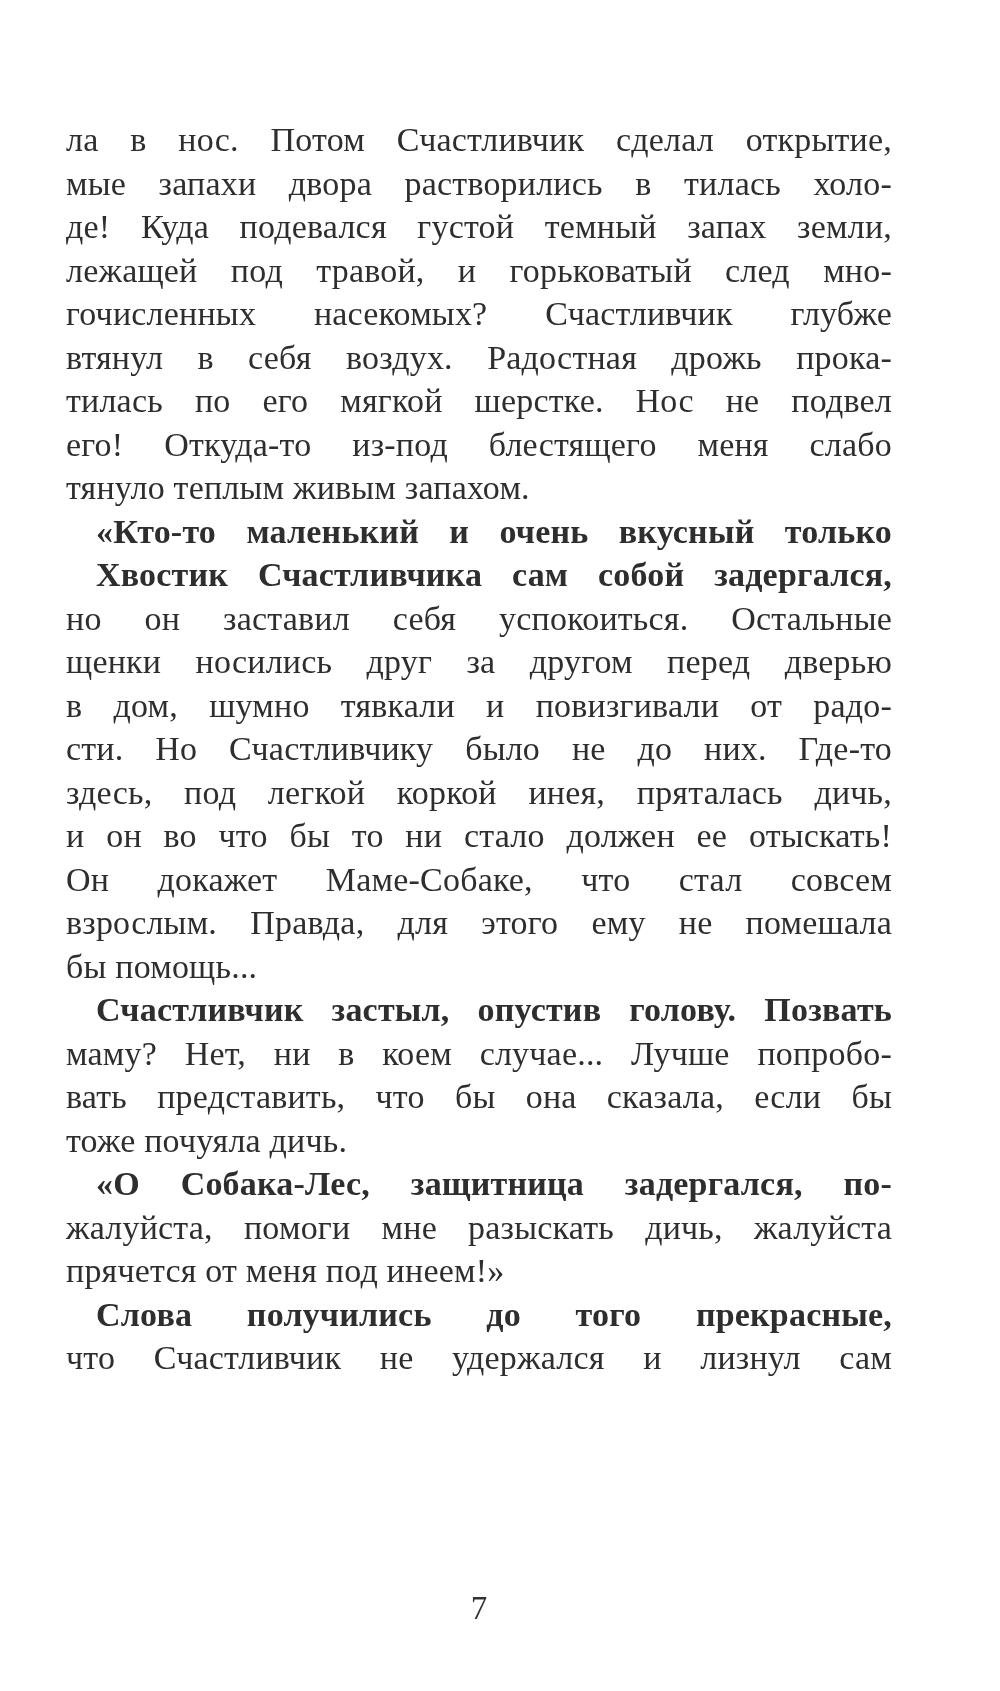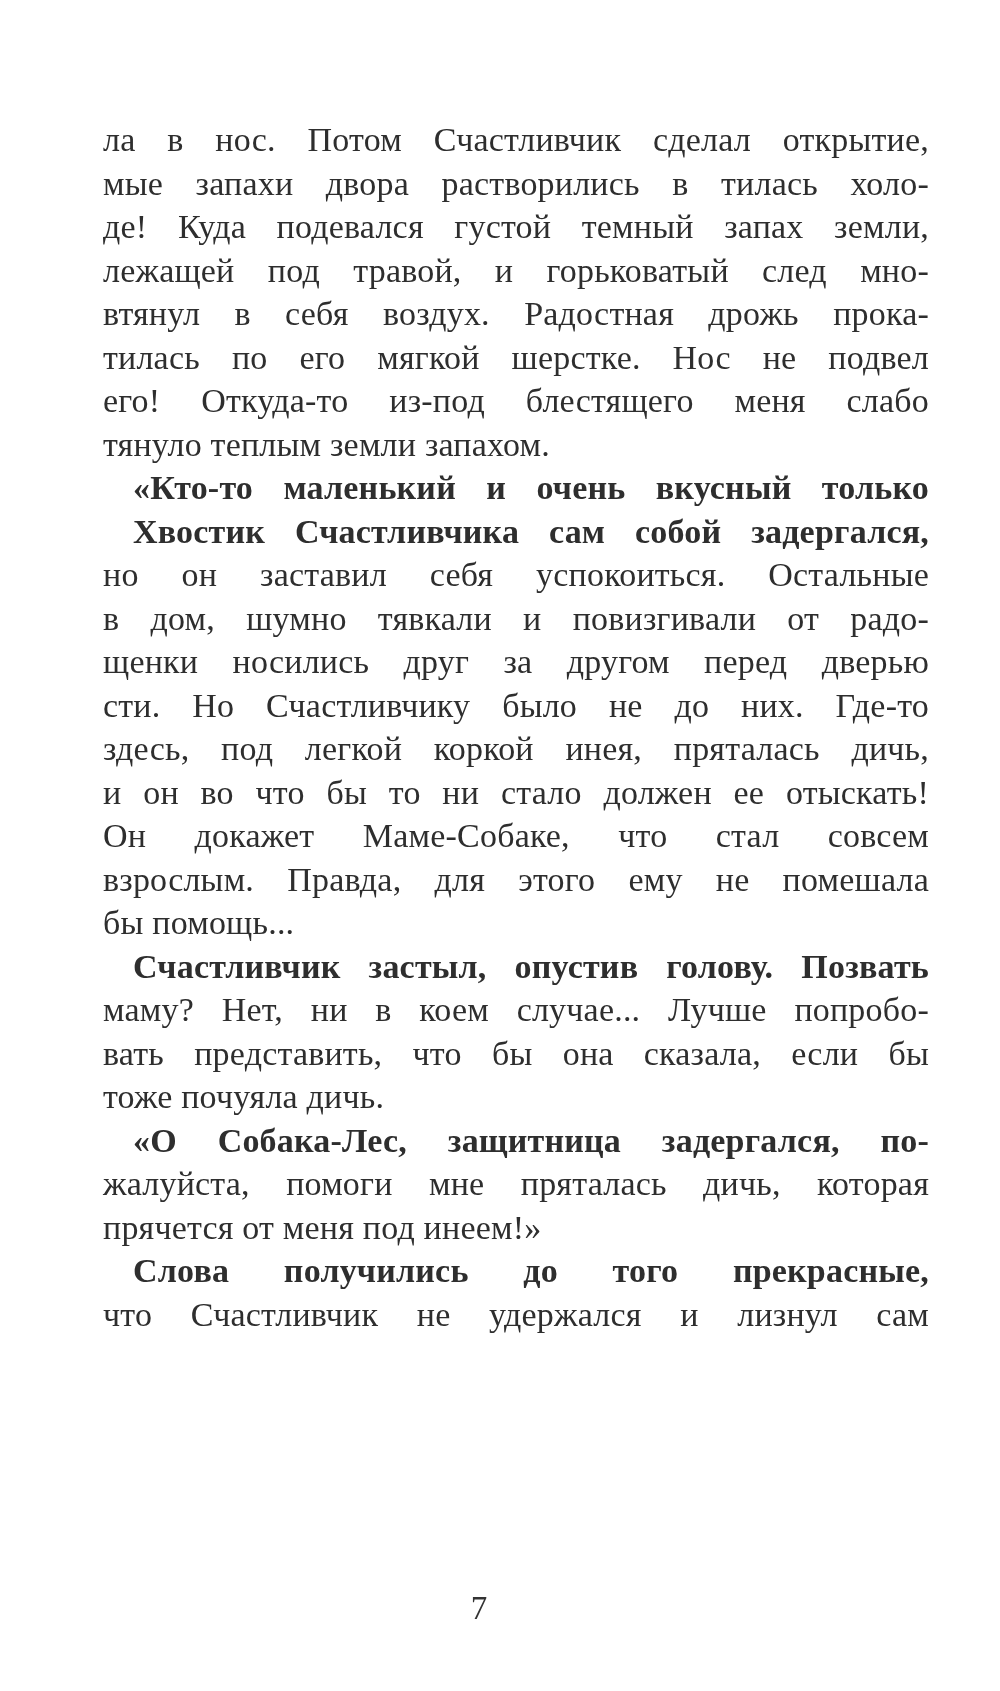--- a/index.html
+++ b/index.html
@@ -17,21 +17,20 @@
     color: #2e2e2e;
   }
   .text-block {
     position: absolute;
     left: 66px;
     top: 118px;
     width: 826px;
     font-size: 34px;
     line-height: 43.5px;
     letter-spacing: 0.2px;
-    margin-left: 37px;
   }
   .ln {
     text-align: justify;
     text-align-last: justify;
     white-space: normal;
   }
   .ln.end {
     text-align-last: left;
   }
   .ln.ind {
@@ -51,39 +50,40 @@
 </style>
 </head>
 <body>
 
 <div class="page">
   <div class="text-block">
     <div class="ln">ла в нос. Потом Счастливчик сделал открытие,</div>
     <div class="ln">мые запахи двора растворились в тилась холо-</div>
     <div class="ln">де! Куда подевался густой темный запах земли,</div>
     <div class="ln">лежащей под травой, и горьковатый след мно-</div>
+    <div class="ln">гочисленных насекомых? Счастливчик глубже</div>
     <div class="ln">втянул в себя воздух. Радостная дрожь прока-</div>
     <div class="ln">тилась по его мягкой шерстке. Нос не подвел</div>
     <div class="ln">его! Откуда-то из-под блестящего меня слабо</div>
-    <div class="ln end">тянуло теплым земли запахом.</div>
+    <div class="ln end">тянуло теплым живым запахом.</div>
     <div class="ln ind">«Кто-то маленький и очень вкусный только</div>
     <div class="ln ind">Хвостик Счастливчика сам собой задергался,</div>
     <div class="ln">но он заставил себя успокоиться. Остальные</div>
+    <div class="ln">щенки носились друг за другом перед дверью</div>
     <div class="ln">в дом, шумно тявкали и повизгивали от радо-</div>
-    <div class="ln">щенки носились друг за другом перед дверью</div>
     <div class="ln">сти. Но Счастливчику было не до них. Где-то</div>
     <div class="ln">здесь, под легкой коркой инея, пряталась дичь,</div>
     <div class="ln">и он во что бы то ни стало должен ее отыскать!</div>
     <div class="ln">Он докажет Маме-Собаке, что стал совсем</div>
     <div class="ln">взрослым. Правда, для этого ему не помешала</div>
     <div class="ln end">бы помощь...</div>
     <div class="ln ind">Счастливчик застыл, опустив голову. Позвать</div>
     <div class="ln">маму? Нет, ни в коем случае... Лучше попробо-</div>
     <div class="ln">вать представить, что бы она сказала, если бы</div>
     <div class="ln end">тоже почуяла дичь.</div>
     <div class="ln ind">«О Собака-Лес, защитница задергался, по-</div>
-    <div class="ln">жалуйста, помоги мне пряталась дичь, которая</div>
+    <div class="ln">жалуйста, помоги мне разыскать дичь, жалуйста</div>
     <div class="ln end">прячется от меня под инеем!»</div>
     <div class="ln ind">Слова получились до того прекрасные,</div>
     <div class="ln">что Счастливчик не удержался и лизнул сам</div>
   </div>
   <div class="page-number">7</div>
 </div>
 
 </body></html>

